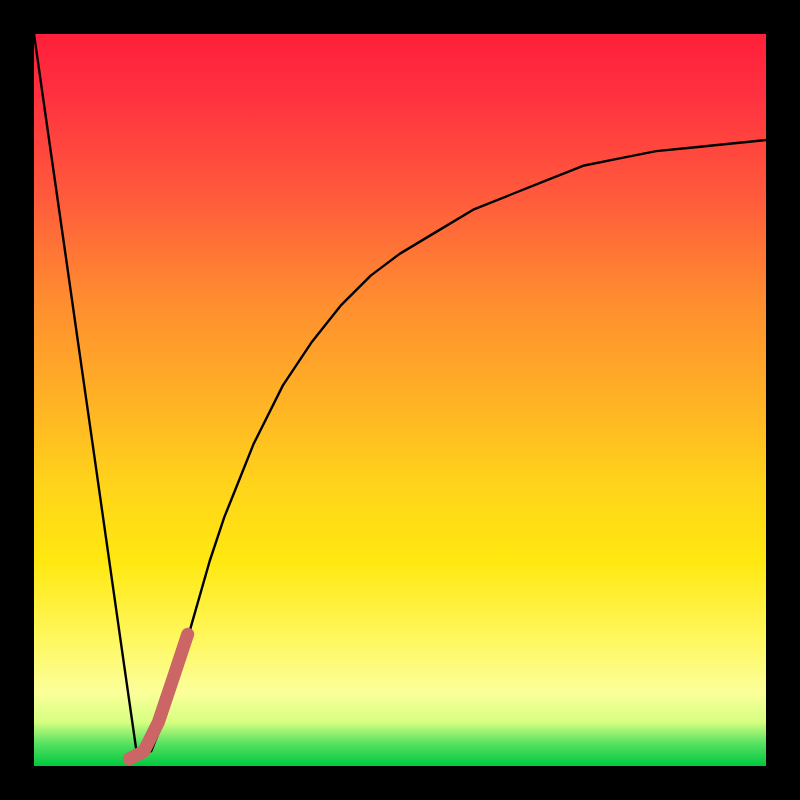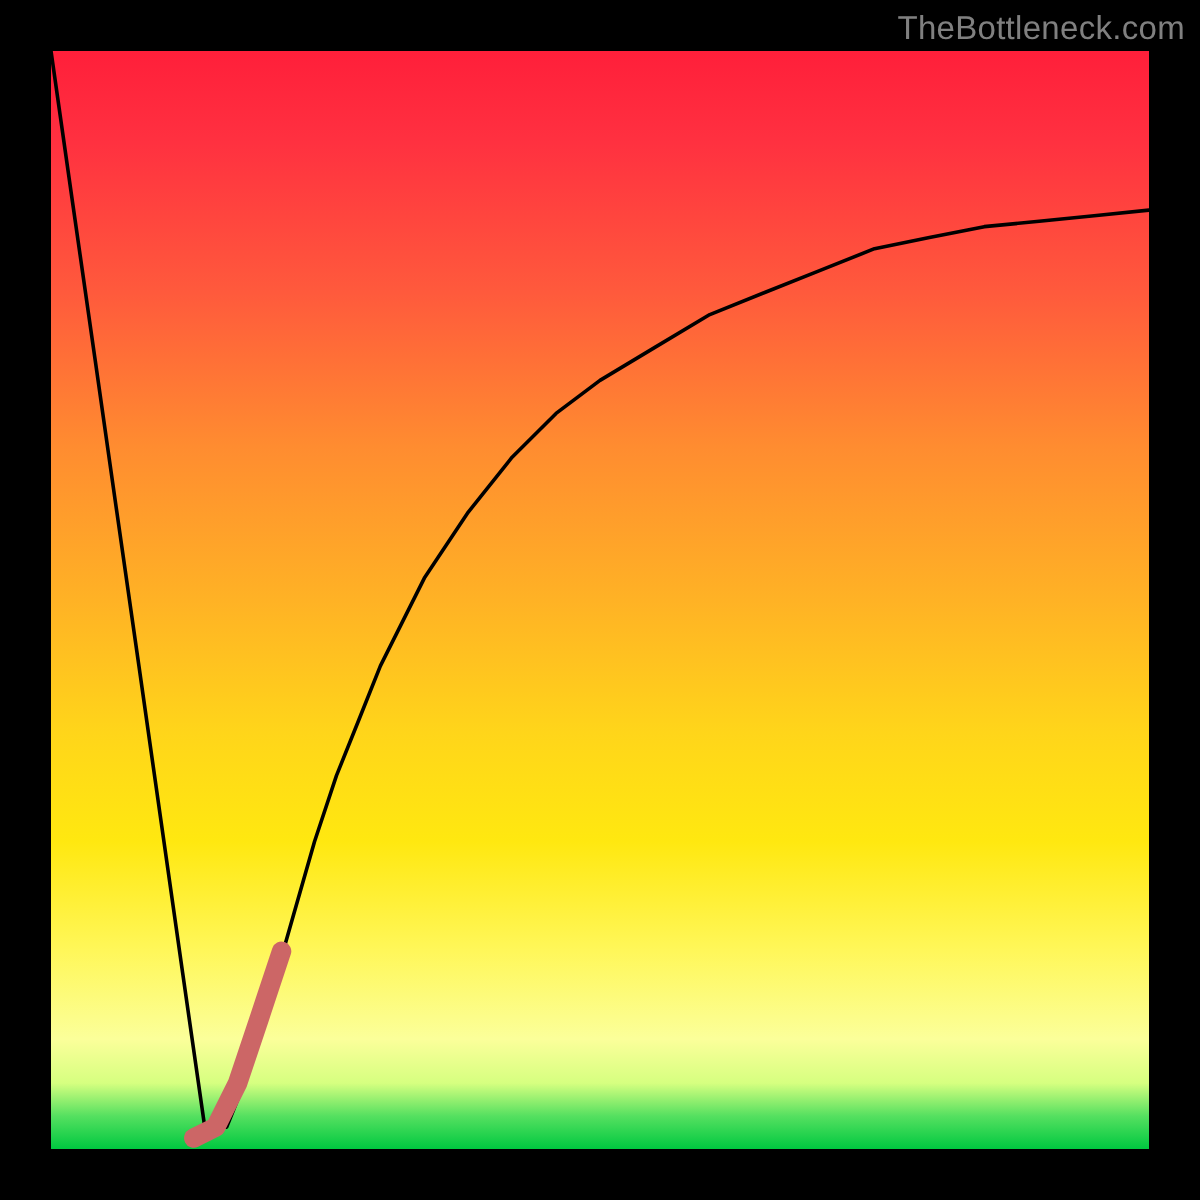--- a/index.html
+++ b/index.html
@@ -57,21 +57,20 @@
     top: 0;
     left: 0;
     width: 732px;
     height: 732px;
   }
 </style>
 </head>
 <body>
 
 <div class="frame">
-  <div class="watermark">TheBottleneck.com</div>
 
   <div class="plot-area">
     <svg class="curves" viewBox="0 0 732 732" preserveAspectRatio="none">
       <path id="curve-main" fill="none" stroke="#000" stroke-width="2.4" stroke-linecap="round" stroke-linejoin="round" d="M0.0 0.0 L14.6 102.5 L29.3 205.0 L43.9 307.4 L58.6 409.9 L73.2 512.4 L87.8 614.9 L102.5 717.4 L117.1 717.4 L131.8 680.8 L146.4 629.5 L161.0 578.3 L175.7 527.0 L190.3 483.1 L205.0 446.5 L219.6 409.9 L248.9 351.4 L278.2 307.4 L307.4 270.8 L336.7 241.6 L366.0 219.6 L402.6 197.6 L439.2 175.7 L475.8 161.0 L512.4 146.4 L549.0 131.8 L585.6 124.4 L622.2 117.1 L658.8 113.5 L695.4 109.8 L732.0 106.1"></path>
       <path id="curve-highlight" fill="none" stroke="#cc6666" stroke-width="13" stroke-linecap="round" stroke-linejoin="round" d="M95.2 724.7 L109.8 717.4 L124.4 688.1 L139.1 644.2 L153.7 600.2"></path>
     </svg>
   </div>
 </div>
 
 </body></html>

